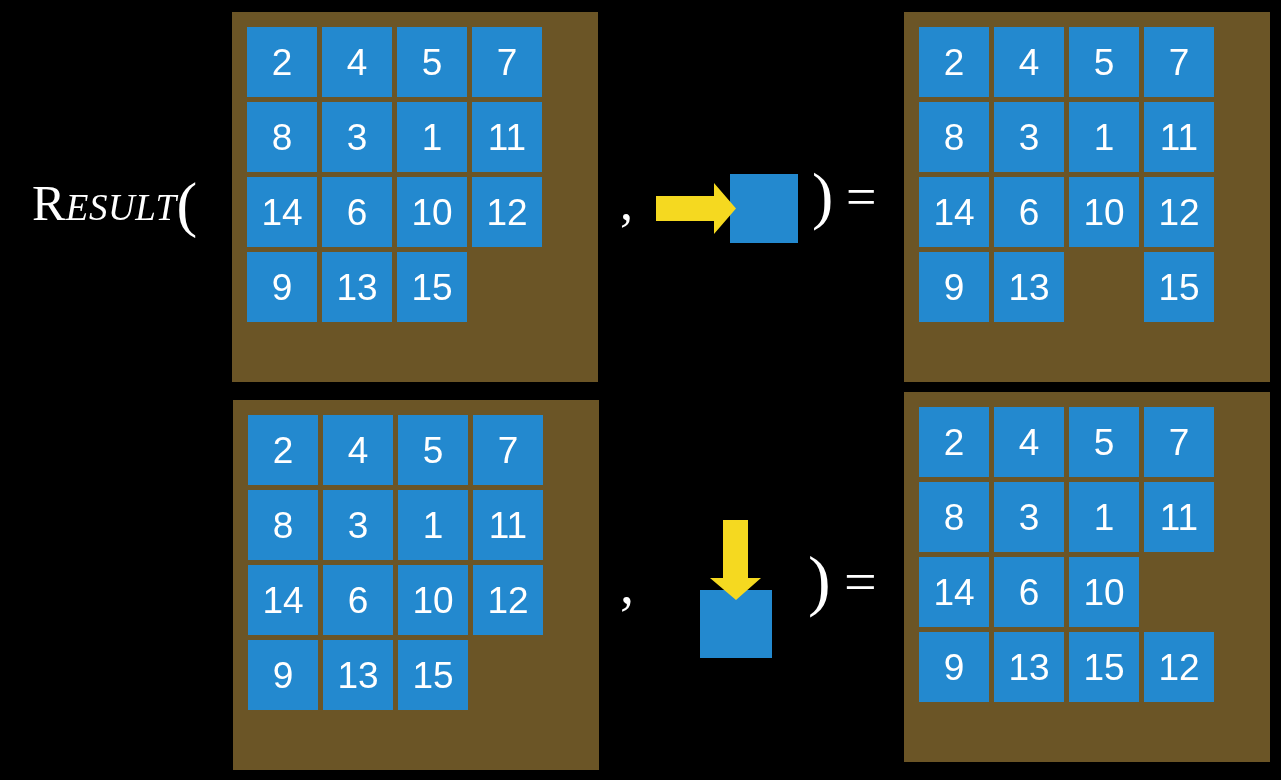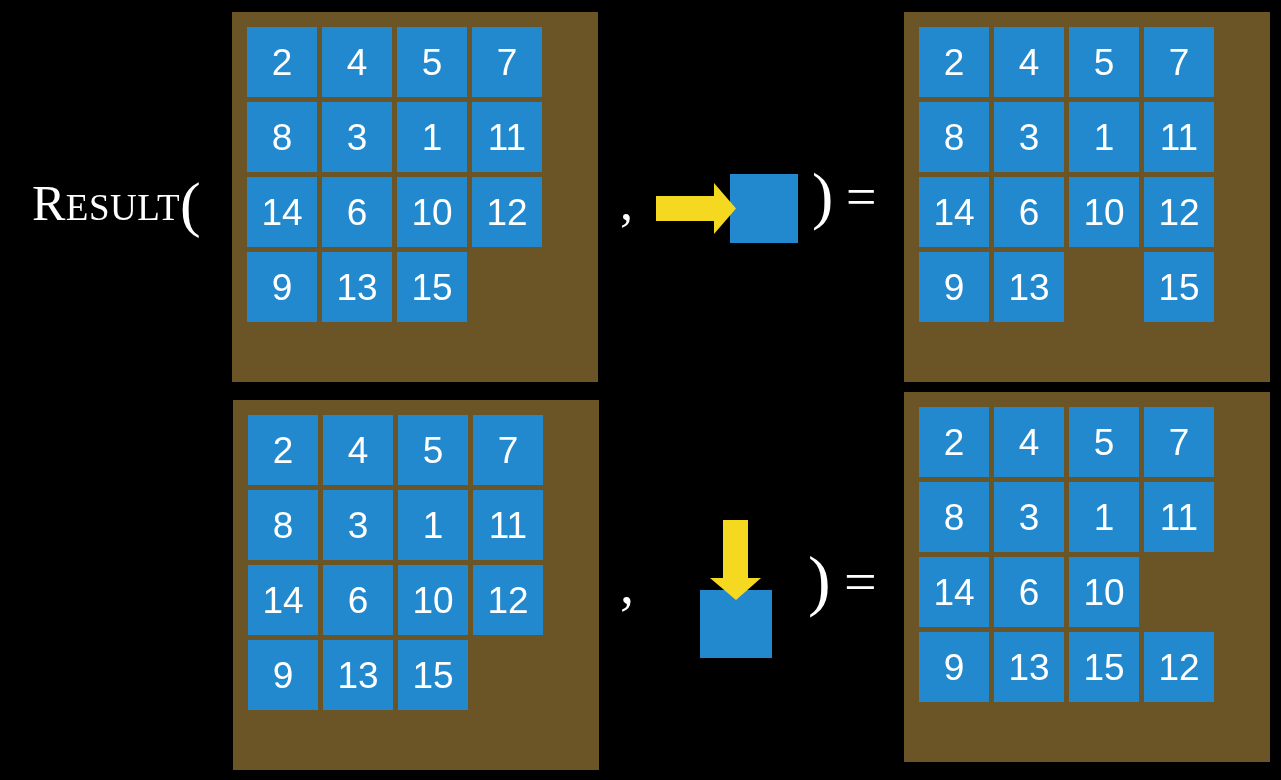--- a/index.html
+++ b/index.html
@@ -40,20 +40,21 @@
     font-family: "Liberation Serif", "DejaVu Serif", serif;
     white-space: nowrap;
     line-height: 1;
     letter-spacing: 0.5px;
   }
   .result-label .big {
     font-size: 50px;
   }
   .result-label .small {
     font-size: 37px;
+    font-style: italic;
   }
   .result-label .paren {
     font-size: 62px;
     position: relative;
     top: 5px;
   }
   .label-top {
     left: 32px;
     top: 168px;
   }

